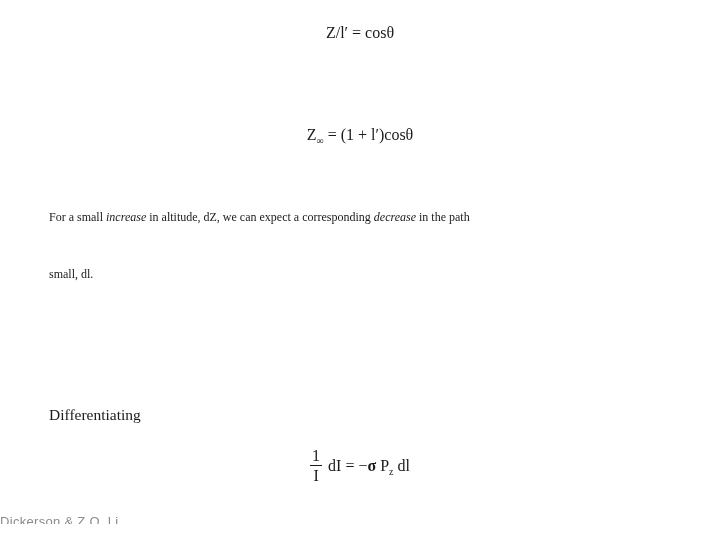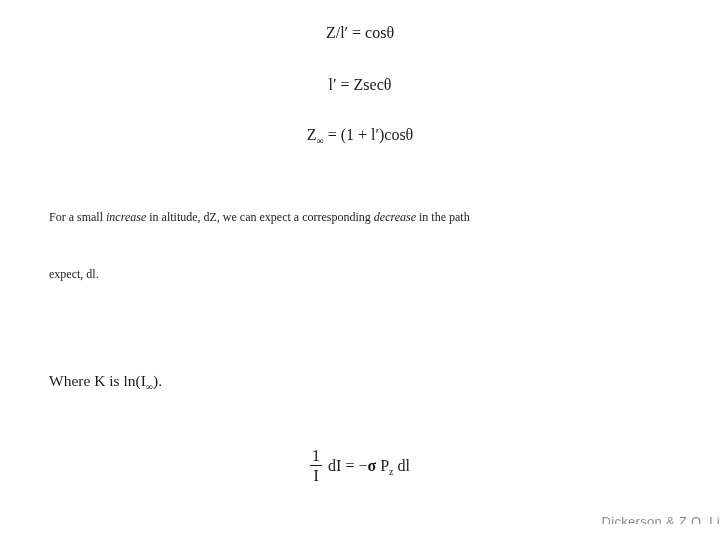--- a/index.html
+++ b/index.html
@@ -40,49 +40,48 @@
     display:inline-block;text-align:center;margin-right:6px;
   }
   .frac .num{
     display:block;line-height:16px;padding:0 2px 1px 2px;
     border-bottom:1px solid #1a1a1a;
   }
   .frac .den{display:block;line-height:17px;padding-top:1px;}
   .footer{
     position:absolute;left:0;width:100%;top:515px;height:9px;
     overflow:hidden;
-    text-align:right;
+    text-align:left;
     font-family:"Liberation Sans","DejaVu Sans",sans-serif;
     font-size:13px;line-height:13px;
     color:#8a8a8a;
     letter-spacing:0.3px;
   }
 </style>
 </head>
 <body>
 
 <div class="slide">
 
   <div class="eq" style="top:24px"><span>Z/l′ = cosθ</span></div>
 
-  <div class="eq" style="top:76px"><span>l′ = Zsecθ</span></div>
 
   <div class="eq" style="top:126px"><span>Z</span><sub>∞</sub><span> = (1 + l′)cosθ</span></div>
 
   <div class="para">
     <div><span>For a small </span><i>increase</i><span> in altitude, dZ, we can expect a corresponding </span><i>decrease</i><span> in the path</span></div>
-    <div>expect, dl.</div>
+    <div>small, dl.</div>
   </div>
 
 
 
 
 
-  <div class="block" style="top:372px"><span>Where K is ln(I</span><sub>∞</sub><span>).</span></div>
 
+  <div class="block" style="top:406px">Differentiating</div>
 
   <div class="eq-flex" style="top:446px;height:40px">
     <span class="frac"><span class="num">1</span><span class="den">I</span></span><span><span>dI = −</span><span class="sig">σ</span><span> P</span><sub>z</sub><span> dl</span></span>
   </div>
 
 
   <div class="footer">Dickerson &amp; Z.Q. Li</div>
 
 </div>
 

